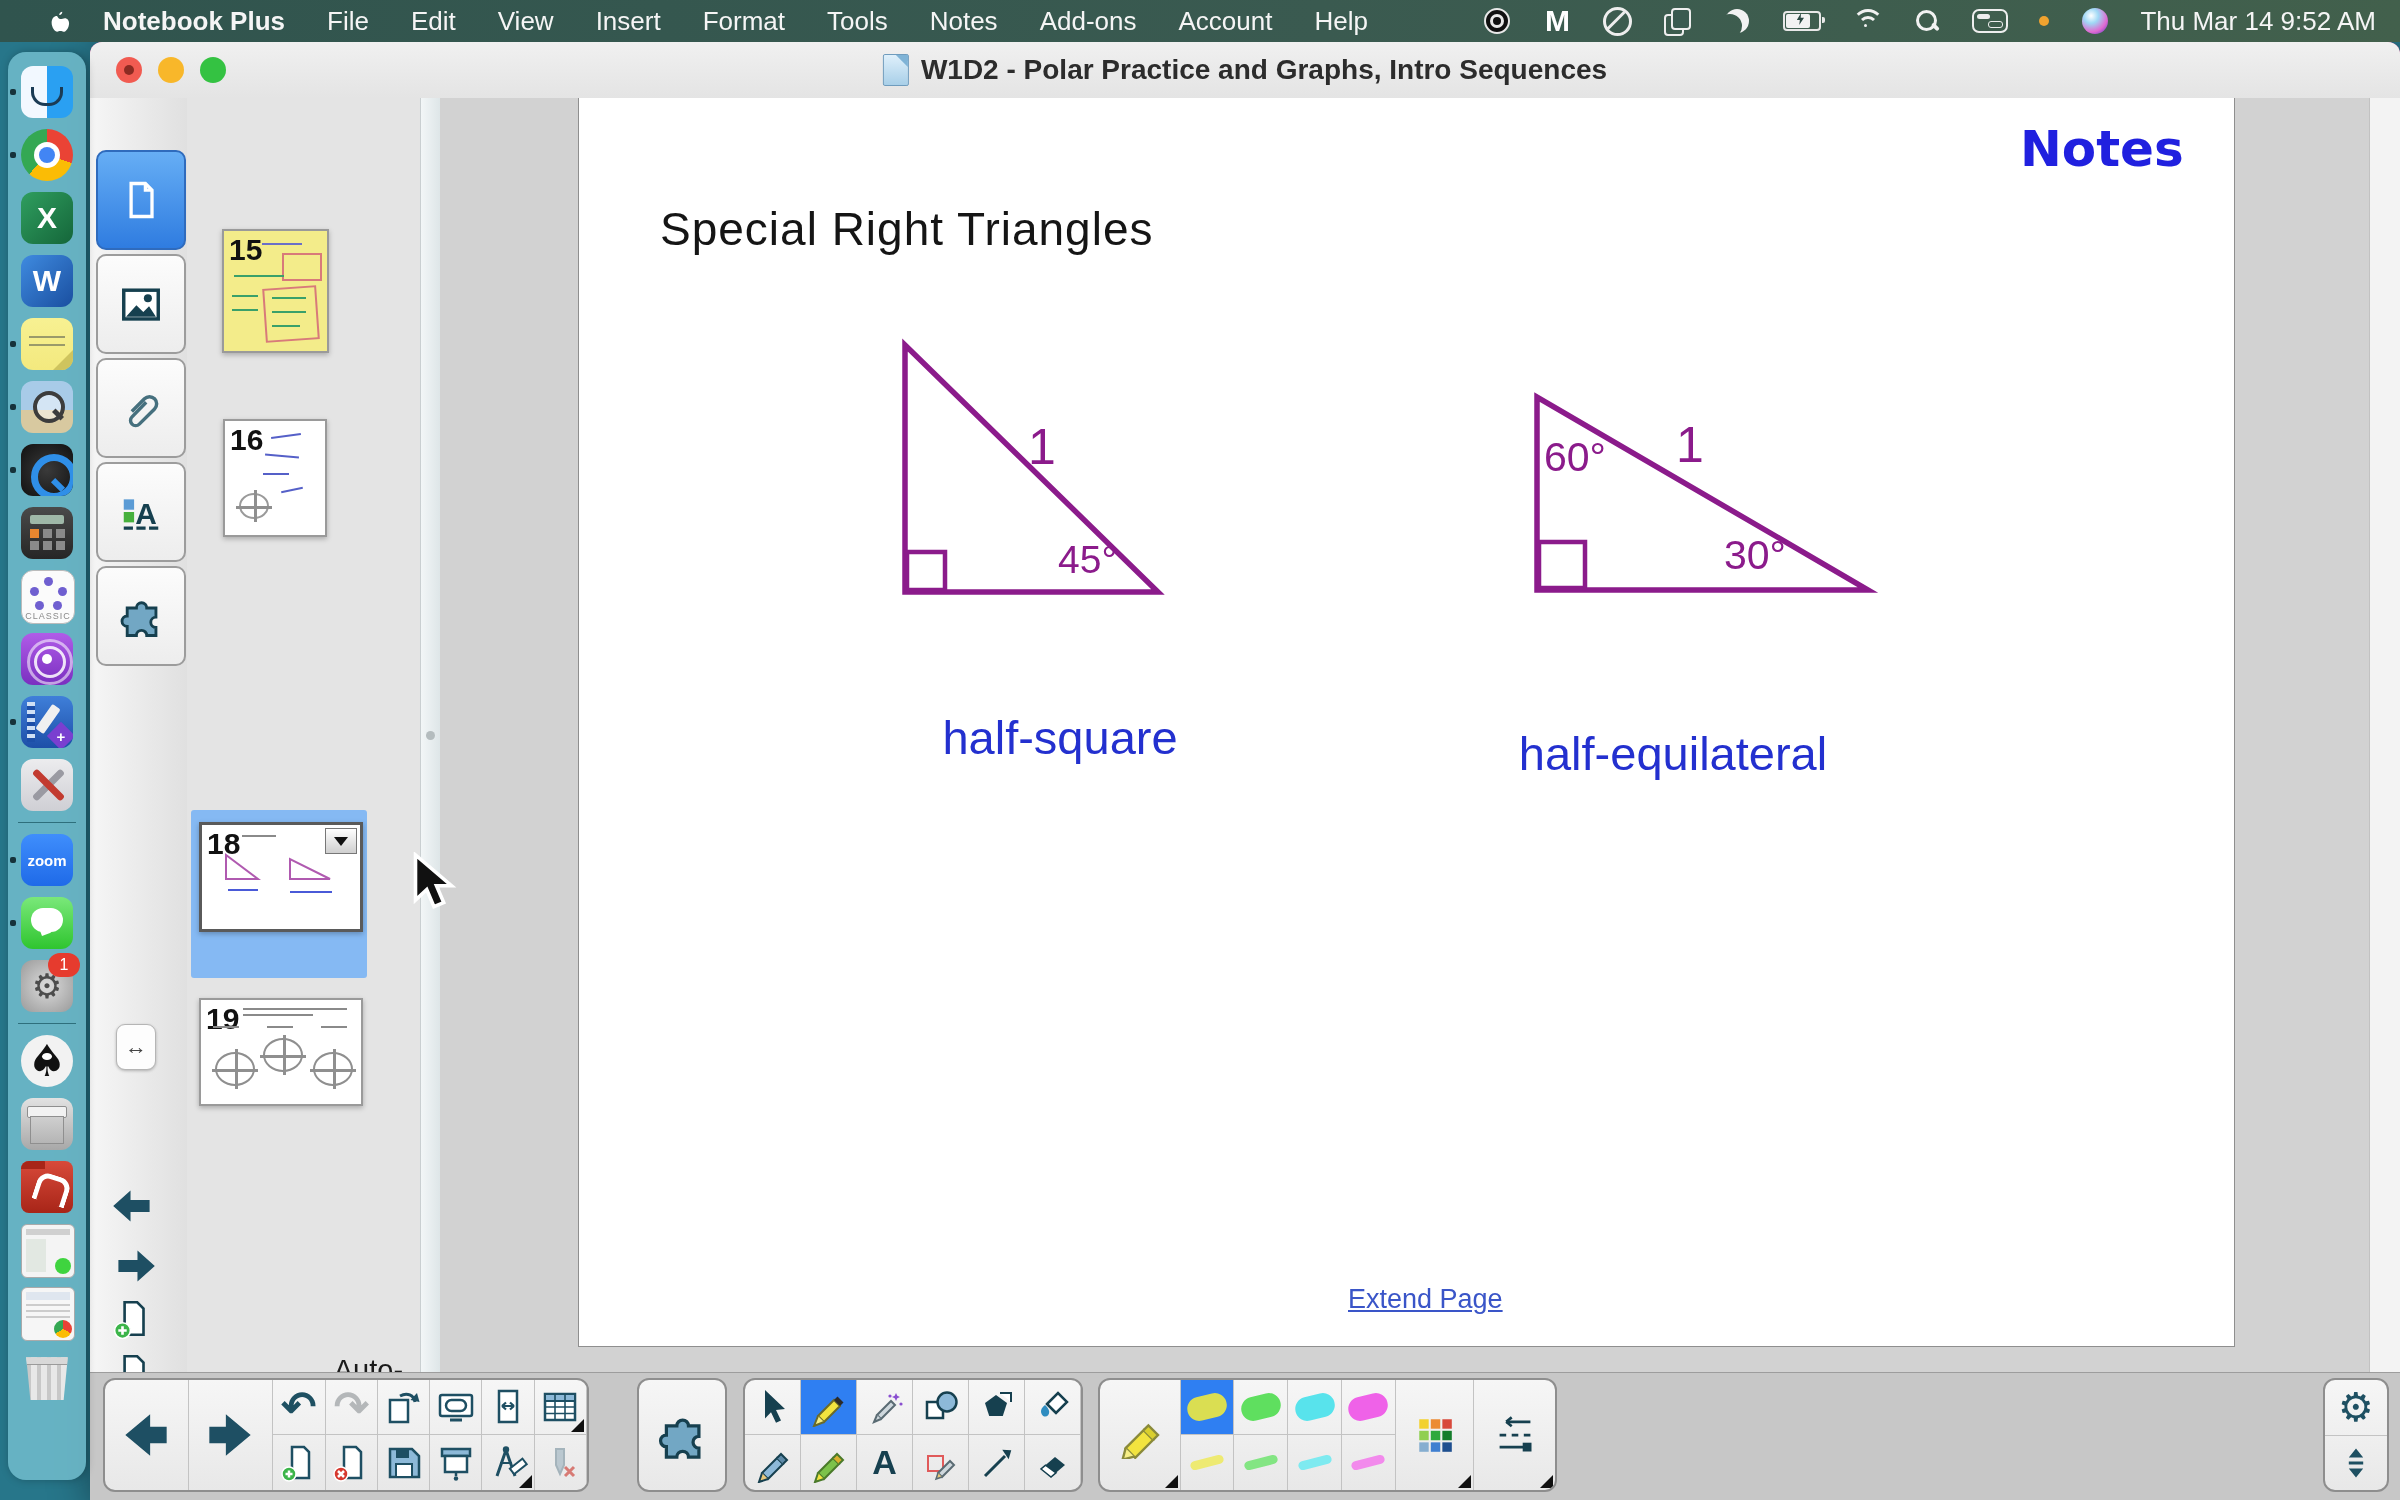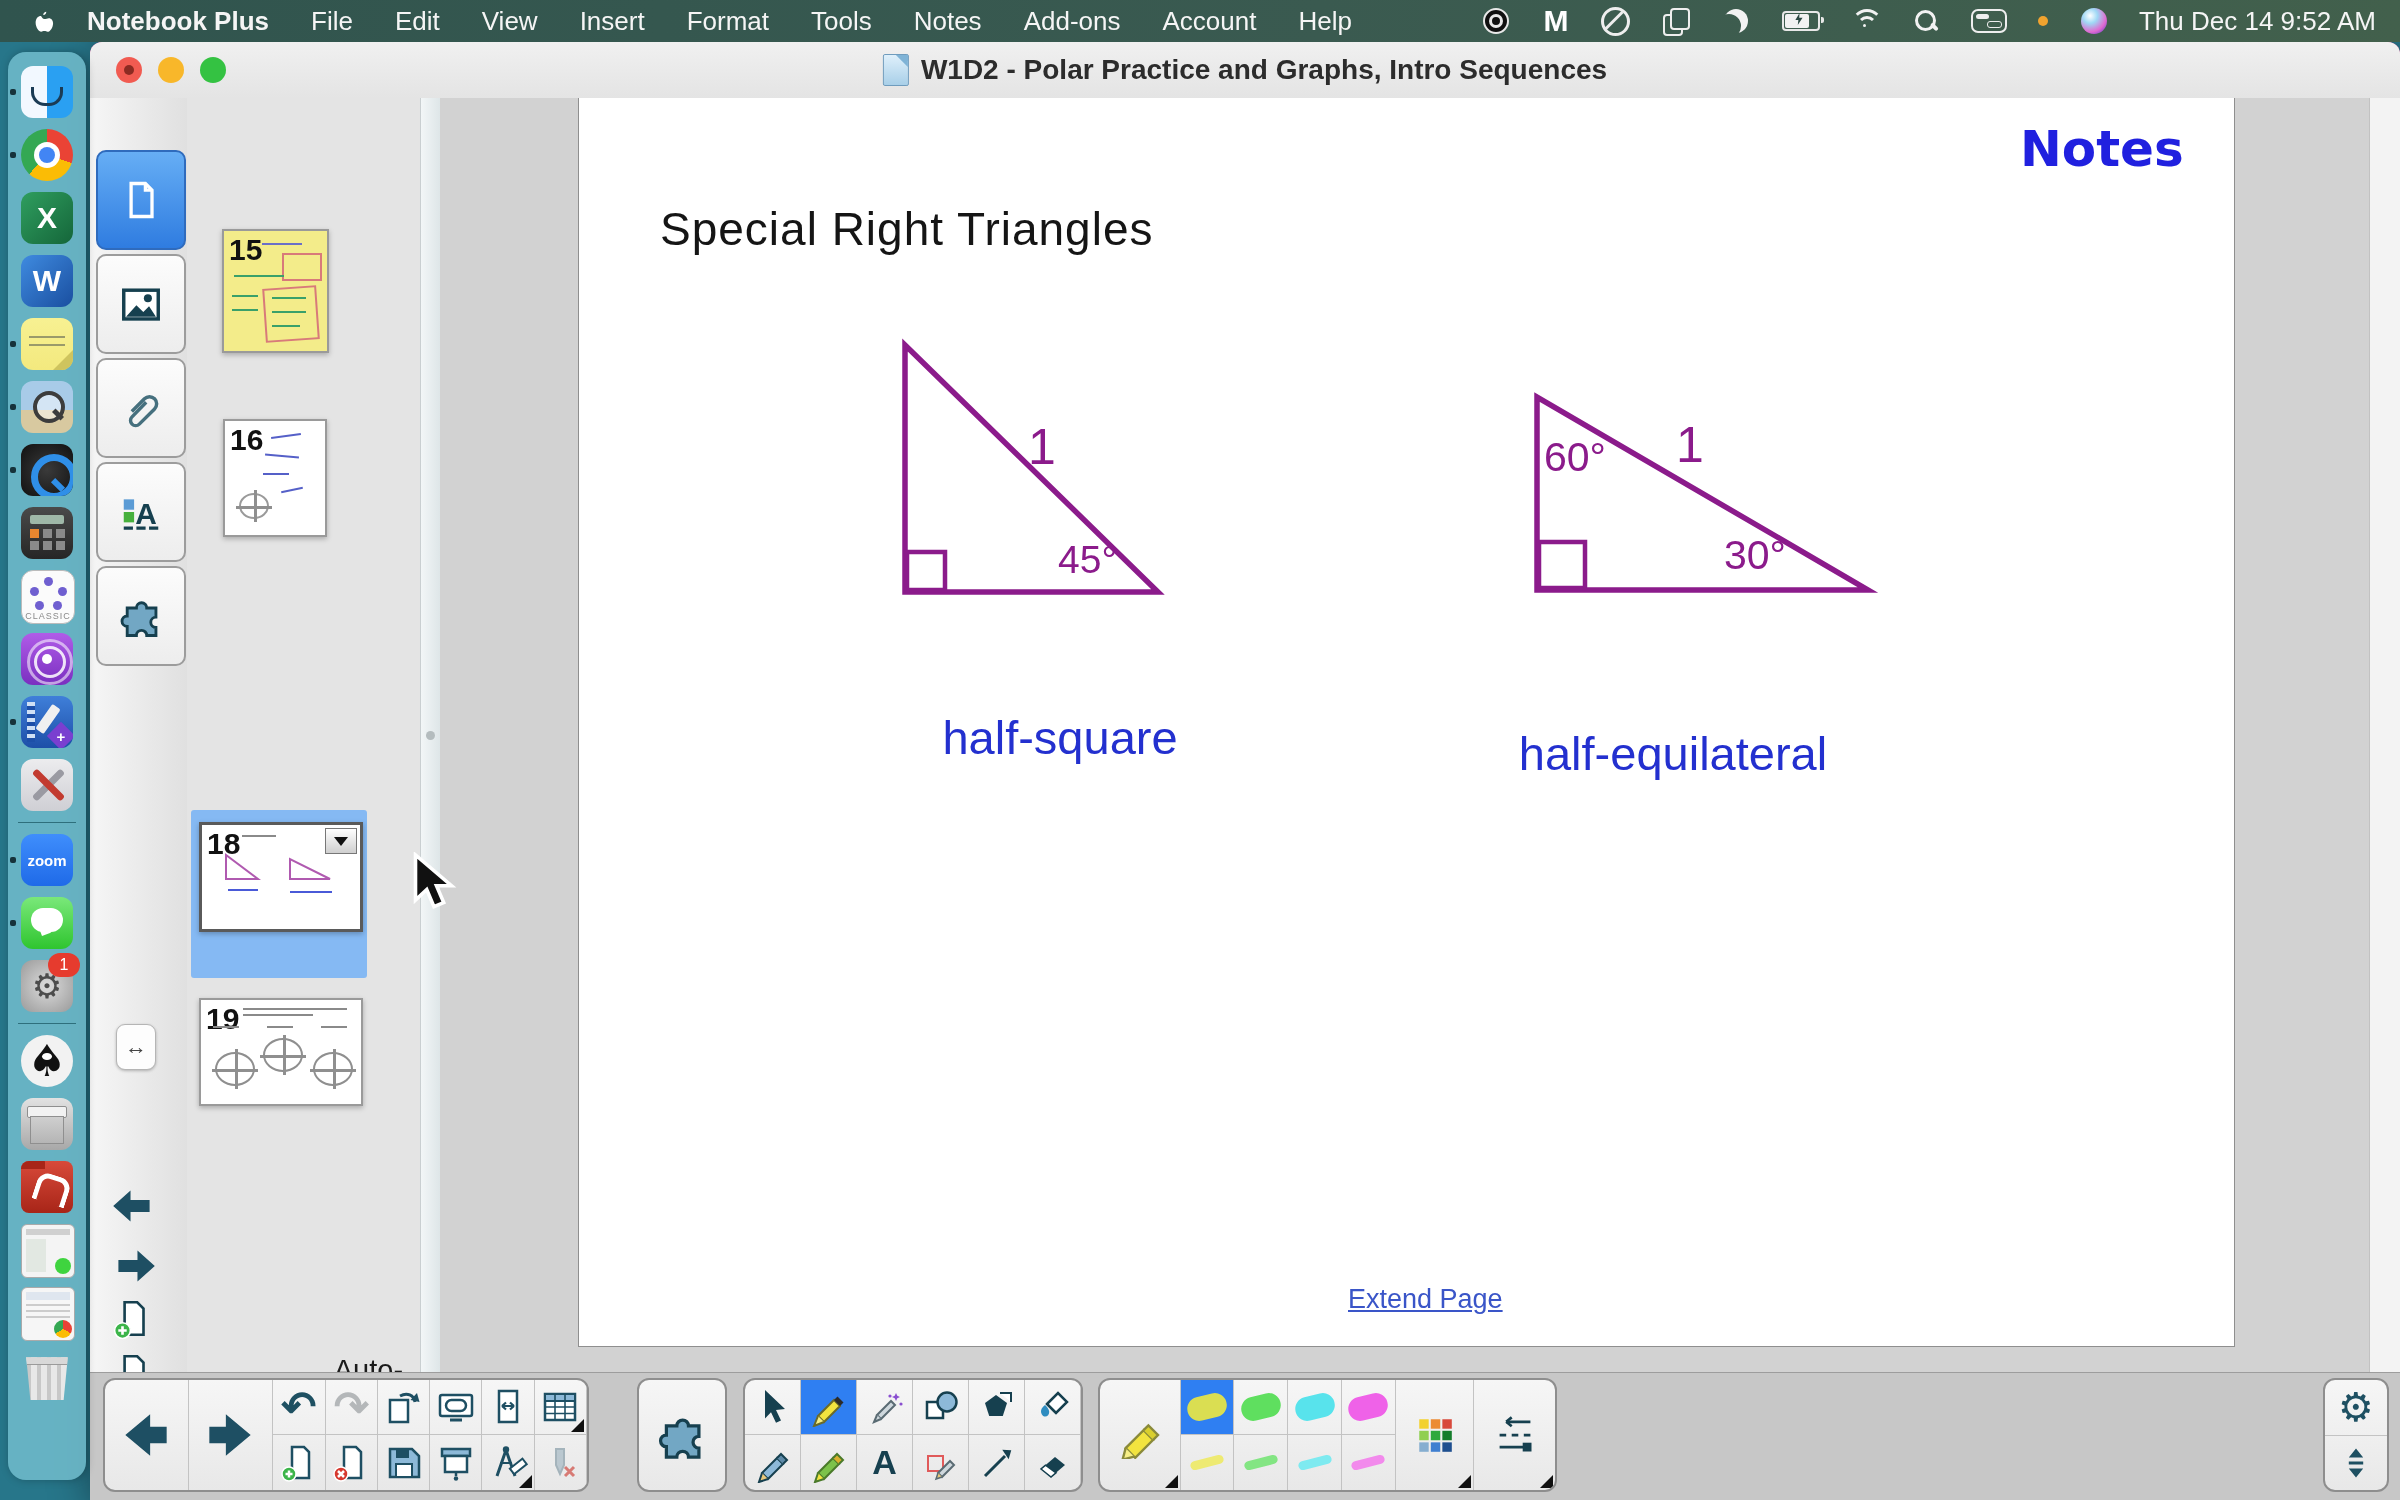--- a/index.html
+++ b/index.html
@@ -5,21 +5,21 @@
   html,body{margin:0;padding:0}
   body{width:2400px;height:1500px;position:relative;overflow:hidden;background:#27768a;
        font-family:"Liberation Sans",sans-serif;-webkit-font-smoothing:antialiased}
   .abs{position:absolute}
   svg{display:block}
 
   
   .menubar{position:absolute;left:0;top:0;width:2400px;height:42px;
     background:linear-gradient(90deg,#30544e 0%,#3a5a50 55%,#42604c 100%);
     display:flex;align-items:center;color:#f5f5f5;font-size:26px;z-index:50}
-  .mb-left{display:flex;align-items:center;gap:0;padding-left:30px}
+  .mb-left{display:flex;align-items:center;gap:0;padding-left:46px}
   .mb-item{padding:0 21px;white-space:nowrap}
   .mb-item.app{font-weight:bold}
   .mb-right{margin-left:auto;display:flex;align-items:center;gap:30px;padding-right:24px}
   .mi{display:flex;align-items:center;justify-content:center;width:30px;height:30px;position:relative}
   .rec-ic{width:22px;height:22px;border-radius:50%;background:#101010;border:2px solid #e8e8e8;position:relative}
   .rec-ic:after{content:"";position:absolute;inset:4px;border-radius:50%;border:3px solid #e8e8e8;background:#101010}
   .m-ic{font-weight:bold;font-size:30px;color:#fff}
   .dnd-ic{width:23px;height:23px;border:3px solid #eee;border-radius:50%;position:relative}
   .dnd-ic:after{content:"";position:absolute;left:-2px;top:9px;width:24px;height:3px;background:#eee;transform:rotate(-45deg)}
   .copy-ic{position:relative;width:26px;height:26px}
@@ -202,21 +202,21 @@
           <i></i>
           <u></u>
         </span>
       </span>
     <span class="mi" style="width:12px">
         <span class="dot-ic"></span>
       </span>
     <span class="mi">
         <span class="siri-ic"></span>
       </span>
-    <span class="clock">Thu Dec 14  9:52 AM</span>
+    <span class="clock">Thu Mar 14  9:52 AM</span>
   </div>
 </div>
 
 <div class="dock">
   <div class="ditem running">
       <div class="dic" style="background:linear-gradient(90deg,#f2f8ff 0 50%,#2aa0f2 50% 100%)">
         <span style="position:absolute;left:10px;right:10px;bottom:12px;height:16px;border:3px solid #1b3b55;border-top:none;border-radius:0 0 14px 14px"></span>
       </div>
     </div>
   <div class="ditem running">

